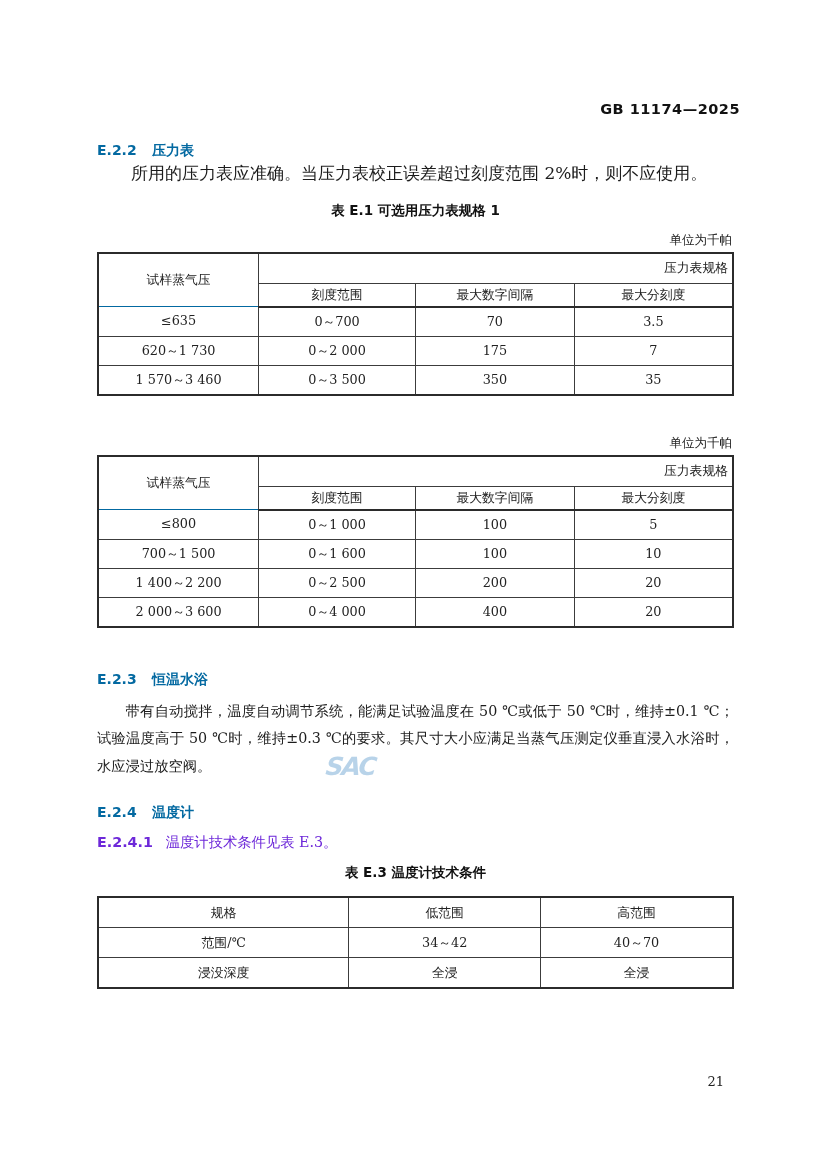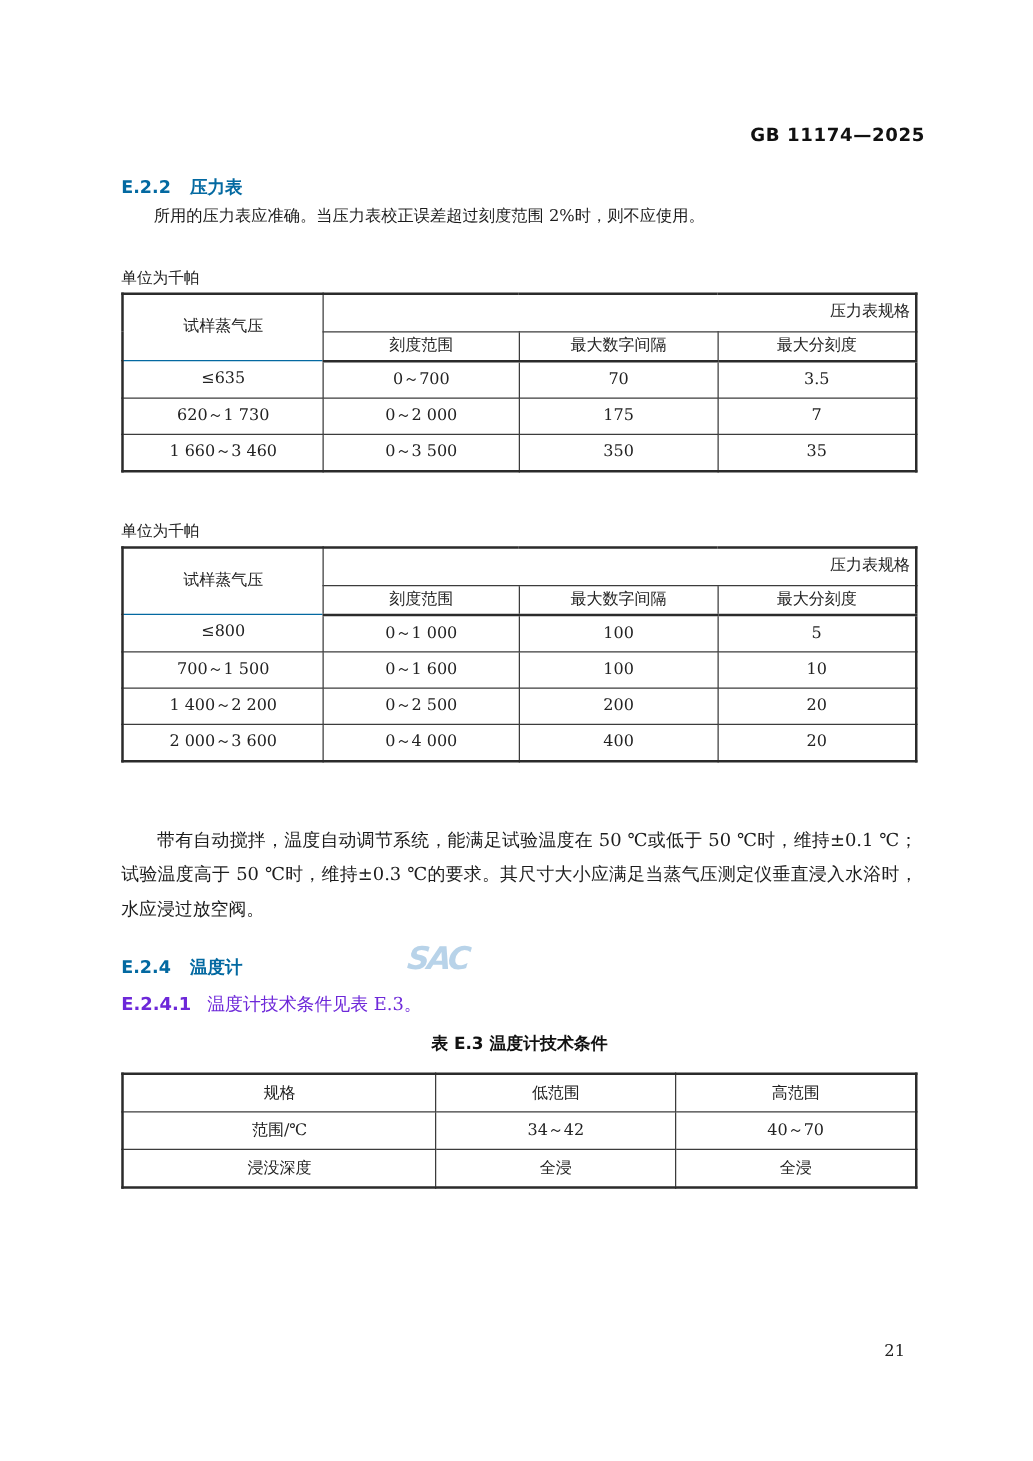--- a/index.html
+++ b/index.html
@@ -29,36 +29,36 @@
   }
   .sub-clause .num{
     font-family:"DejaVu Sans","Liberation Sans",sans-serif;
     font-weight:bold;margin-right:0.9em;
   }
   .tbl-caption{
     font-family:"DejaVu Sans","Liberation Sans",sans-serif;
     font-weight:bold;font-size:13.5px;text-align:center;margin:0;color:#111;
   }
   .unit-note{
-    font-size:12.5px;text-align:left;margin:0 2px 3px 0;color:#222;
+    font-size:12.5px;text-align:right;margin:0 2px 3px 0;color:#222;
   }
   table.doc-table{
     width:100%;border-collapse:collapse;table-layout:fixed;
     border:2px solid #2b2b2b;
   }
   table.doc-table td,table.doc-table th{
     border:1px solid #3c3c3c;text-align:center;vertical-align:middle;
     font-weight:normal;font-size:12.8px;color:#222;padding:0 4px;
     height:28px;line-height:16px;
   }
   table.doc-table th.group{height:29px;text-align:right;}
   table.doc-table tr.subrow th{height:22px;border-bottom:2px solid #2b2b2b;}
   table.doc-table th.rowspan2{border-bottom:1px solid #0369a1;}
   table.temp-table td{height:29px;}
-  .mt-para2{text-indent:2em;font-size:13px;line-height:27.5px;margin:0;}
+  .mt-para2{text-indent:2em;font-size:17px;line-height:27.5px;margin:0;}
   .watermark{
     position:absolute;left:326px;top:752px;
     font-family:"DejaVu Sans","Liberation Sans",sans-serif;
     font-weight:bold;font-style:italic;font-size:25px;
     color:rgba(125,175,215,0.55);letter-spacing:-2px;
     transform:skewX(-6deg);user-select:none;pointer-events:none;z-index:2;
   }
   .page-number{
     position:absolute;top:1074px;right:102px;
     font-size:13px;color:#222;
@@ -77,20 +77,21 @@
 
   <div class="content">
 
     <h3 class="sec-heading">
       <span class="num">E.2.2</span><span>压力表</span>
     </h3>
     <p class="mt-para2">所用的压力表应准确。当压力表校正误差超过刻度范围 2%时，则不应使用。</p>
 
     <div class="gap-s"></div>
 
+    <p class="tbl-caption">表 E.1  可选用压力表规格 1</p>
     <div style="height:12px;"></div>
     <p class="unit-note">单位为千帕</p>
     <table class="doc-table">
       <colgroup>
           <col style="width:25.3%">
           <col style="width:24.7%">
           <col style="width:25%">
           <col style="width:25%">
         </colgroup>
       <tbody>
@@ -109,21 +110,21 @@
         <td>70</td>
         <td>3.5</td>
       </tr>
       <tr>
         <td>620～1 730</td>
         <td>0～2 000</td>
         <td>175</td>
         <td>7</td>
       </tr>
       <tr>
-        <td>1 660～3 460</td>
+        <td>1 570～3 460</td>
         <td>0～3 500</td>
         <td>350</td>
         <td>35</td>
       </tr>
     </tbody>
       </table>
 
     <div style="height:27px;"></div>
 
     <div style="height:12px;"></div>
@@ -167,20 +168,23 @@
         <td>2 000～3 600</td>
         <td>0～4 000</td>
         <td>400</td>
         <td>20</td>
       </tr>
     </tbody>
       </table>
 
     <div style="height:41px;"></div>
 
+    <h3 class="sec-heading">
+      <span class="num">E.2.3</span><span>恒温水浴</span>
+    </h3>
     <p class="body-para">带有自动搅拌，温度自动调节系统，能满足试验温度在 50 ℃或低于 50 ℃时，维持±0.1 ℃；试验温度高于 50 ℃时，维持±0.3 ℃的要求。其尺寸大小应满足当蒸气压测定仪垂直浸入水浴时，水应浸过放空阀。</p>
 
     <div class="gap-m"></div>
 
     <h3 class="sec-heading">
       <span class="num">E.2.4</span><span>温度计</span>
     </h3>
     <div style="height:10px;"></div>
     <p class="sub-clause">
       <span class="num">E.2.4.1</span><span>温度计技术条件见表 E.3。</span>

